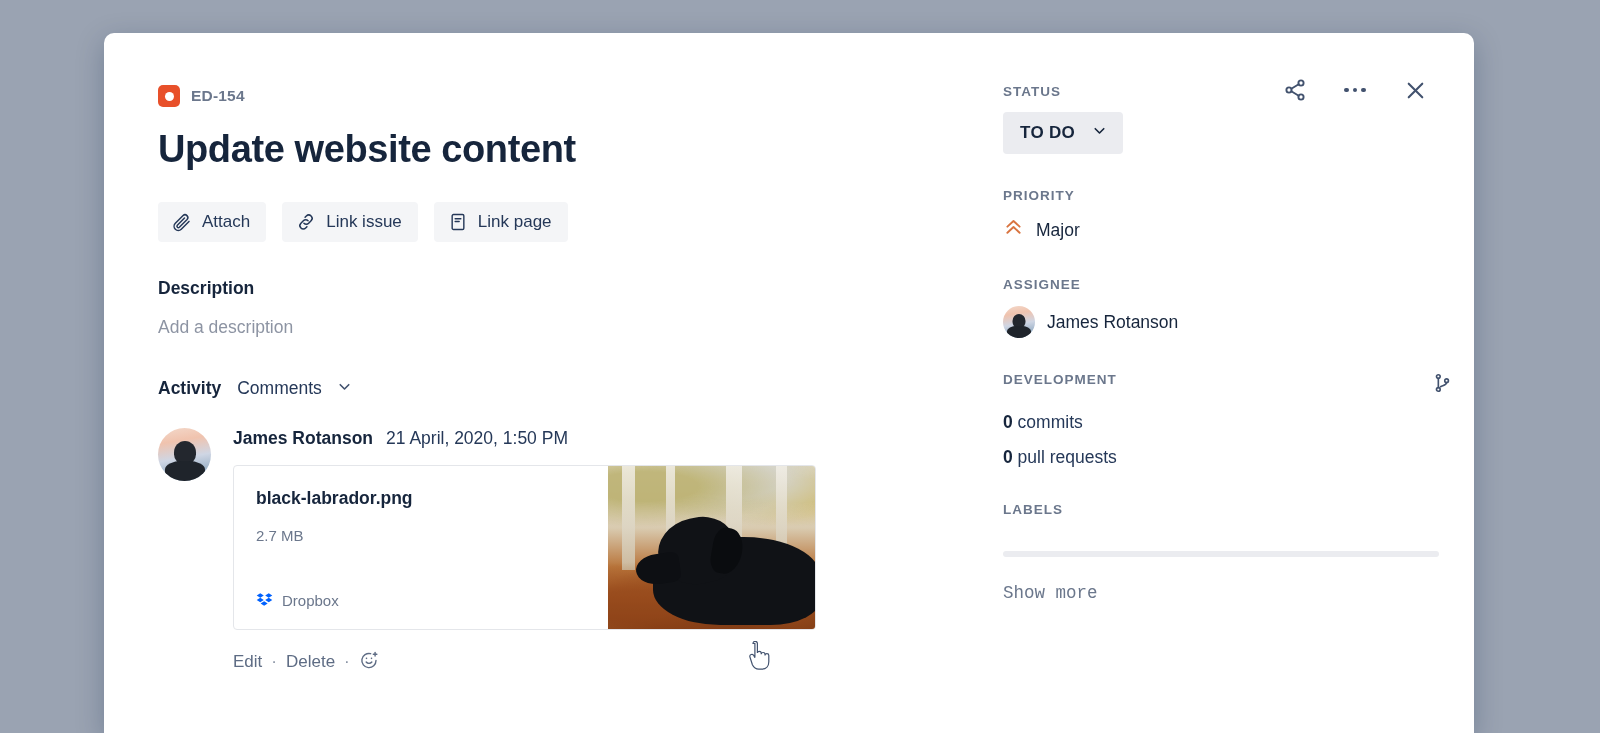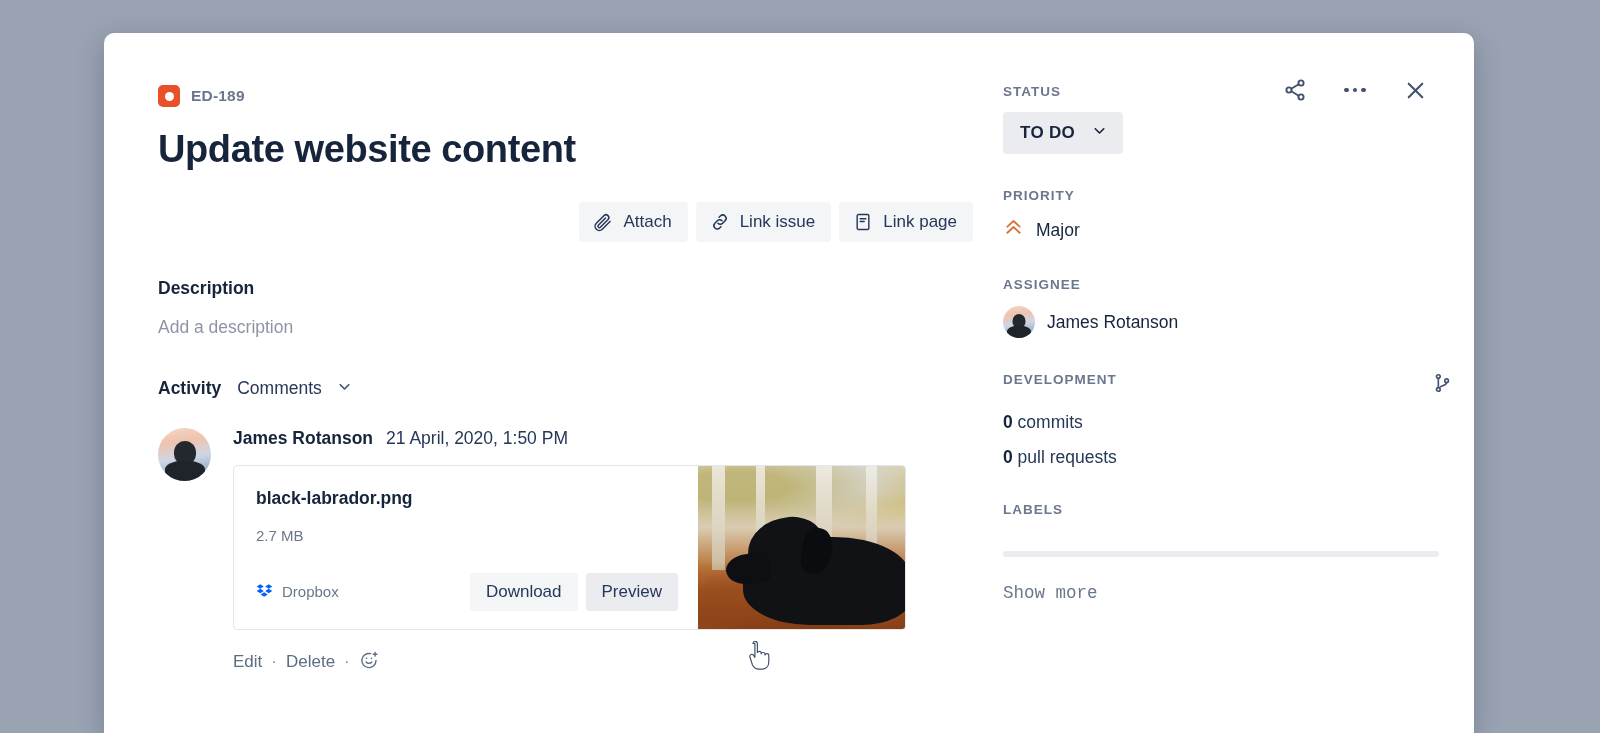--- a/index.html
+++ b/index.html
@@ -64,21 +64,21 @@
   .crumb-key {
     font-size: 15.5px; color: #6b778c; font-weight: 600; letter-spacing: .2px;
   }
   h1.title {
     margin-top: 21px;
     font-size: 38px; line-height: 1.15;
     font-weight: 700; color: #16253c;
     letter-spacing: -.4px;
   }
   .actions-row {
-    display: flex; gap: 8px; margin-top: 30px; justify-content: flex-end;
+    display: flex; gap: 16px; margin-top: 30px;
   }
   .act-btn {
     display: flex; align-items: center; gap: 10px;
     background: #f4f5f7; border: none; border-radius: 4px;
     padding: 10px 16px 10px 14px;
     font-size: 17px; color: #253858;
     font-family: inherit; cursor: pointer;
   }
   .act-btn svg { display:block; flex: none; }
   .sec-h {
@@ -119,21 +119,21 @@
     background: #1f242b;
   }
   .avatar.lg .body { width: 40px; height: 20px; }
   .avatar.sm .body { width: 24px; height: 12px; }
   .comment-body { flex: 1; }
   .comment-head { display: flex; align-items: baseline; gap: 13px; }
   .c-author { font-size: 17.5px; font-weight: 700; color: #16253c; }
   .c-time { font-size: 17.5px; color: #253858; }
   .attachment {
     margin-top: 16px;
-    width: 673px; height: 165px;
+    width: 583px; height: 165px;
     border: 1px solid #e4e6ea; border-radius: 4px;
     display: flex; overflow: hidden; background: #fff;
   }
   .att-meta { flex: 1; padding: 22px 20px 18px 22px; display: flex; flex-direction: column; }
   .att-name { font-size: 17.5px; font-weight: 700; color: #16253c; }
   .att-size { font-size: 15px; color: #6b778c; margin-top: 18px; }
   .att-bottom { margin-top: auto; display: flex; align-items: center; }
   .att-source { display: flex; align-items: center; gap: 9px; font-size: 15px; color: #6b778c; }
   .att-buttons { margin-left: auto; display: flex; gap: 8px; }
   .att-btn {
@@ -249,21 +249,21 @@
         </svg>
       </button>
     </div>
 
     <div class="left">
 
       <div class="crumb">
         <span class="proj-icon">
             <span class="dot"></span>
           </span>
-        <span class="crumb-key">ED-189</span>
+        <span class="crumb-key">ED-154</span>
       </div>
 
       <h1 class="title">Update website content</h1>
 
       <div class="actions-row">
         <button class="act-btn">
           <span>
             <svg width="20" height="20" viewBox="0 0 24 24" fill="none" stroke="#253858" stroke-width="1.8" stroke-linecap="round" stroke-linejoin="round">
               <path d="M20.4 11.3 11.1 20.6a5 5 0 0 1-7.1-7.1l9.3-9.3a3.4 3.4 0 0 1 4.8 4.8l-9.3 9.3a1.7 1.7 0 0 1-2.4-2.4l8.6-8.6"></path>
             </svg>
@@ -322,24 +322,20 @@
               <div class="att-name">black-labrador.png</div>
               <div class="att-size">2.7 MB</div>
               <div class="att-bottom">
                 <span class="att-source">
                   <span>
                     <svg width="17" height="17" viewBox="0 0 24 24">
                       <path d="M6 3 1 6.3l5 3.2 5-3.2Zm12 0-5 3.3 5 3.2 5-3.2Zm-17 9.7 5 3.2 5-3.2L6 9.5Zm17-3.2-5 3.2 5 3.2 5-3.2ZM6.5 17.6l5 3.2 5-3.2-5-3.1Z" fill="#0061fe"></path>
                     </svg>
                   </span>
                   <span>Dropbox</span>
-                </span>
-                <span class="att-buttons">
-                  <button class="att-btn">Download</button>
-                  <button class="att-btn hover">Preview</button>
                 </span>
               </div>
             </div>
             <div class="att-thumb">
               <div class="foliage"></div>
               <div class="tree" style="left:14px;width:13px;"></div>
               <div class="tree" style="left:58px;width:9px;"></div>
               <div class="tree" style="left:118px;width:16px;"></div>
               <div class="tree" style="left:168px;width:11px;"></div>
               <div class="leaves"></div>

